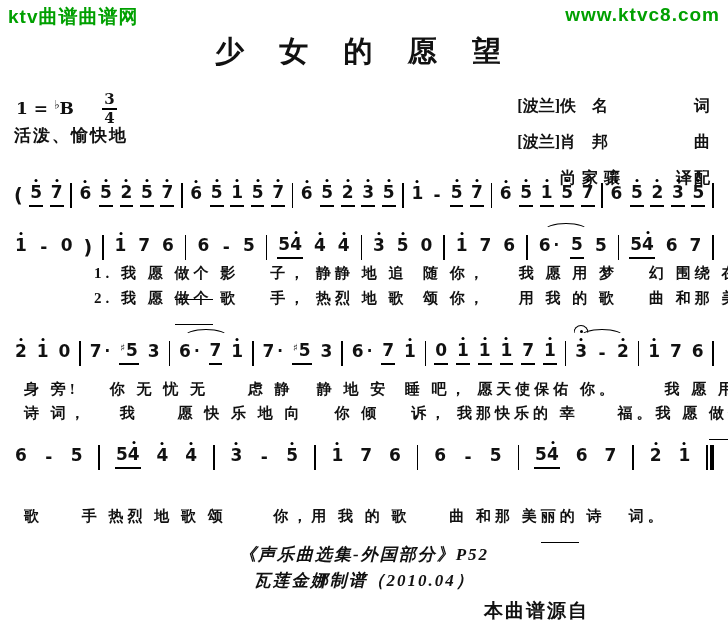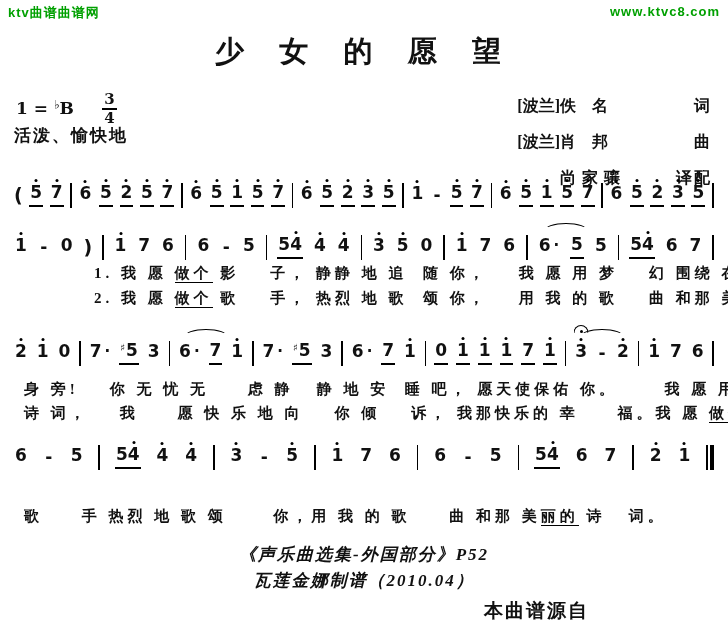--- a/index.html
+++ b/index.html
@@ -1,20 +1,20 @@
 <!DOCTYPE html>
 <html><head>
 <meta charset="utf-8">
 <style>
   html,body{margin:0;padding:0;background:#e9e9e9;}
   #page{position:relative;width:728px;height:635px;background:#ffffff;overflow:hidden;
         font-family:"Liberation Sans","DejaVu Sans",sans-serif;color:#111;}
   
   #hdr{position:absolute;top:4px;left:8px;right:8px;display:flex;justify-content:space-between;}
-  .green{color:#00a000;font-weight:700;font-size:13px;letter-spacing:1px;}
+  .green{color:#00a000;font-weight:700;font-size:19px;letter-spacing:1px;}
   
   #title{position:absolute;top:32px;left:0;width:100%;text-align:center;
          font-family:"Liberation Serif","DejaVu Serif",serif;font-size:29px;font-weight:600;
          letter-spacing:14px;padding-left:2px;box-sizing:border-box;}
   
   #keysig{position:absolute;top:92px;left:16px;font-size:17px;font-weight:700;font-family:"DejaVu Serif",serif;}
   #keysig .flat{font-size:12px;position:relative;top:-5px;}
   .meter{display:inline-block;vertical-align:middle;margin-left:22px;text-align:center;line-height:1;}
   .meter i{display:block;font-style:normal;font-weight:700;font-size:15px;}
   .meter u{display:block;height:2px;background:#000;width:15px;margin:1px auto;text-decoration:none;}
@@ -46,21 +46,21 @@
   .barfinal .b2{width:3.4px;height:25px;background:#000;display:block;}
   .slur{position:absolute;top:-13px;left:6px;width:42px;height:13px;
         border:1.7px solid transparent;border-top-color:#000;border-radius:50%;}
   .ferm{position:absolute;top:-17px;left:50%;transform:translateX(-50%);width:13px;height:7px;
         border:1.6px solid #000;border-bottom:none;border-radius:13px 13px 0 0;}
   .ferm::after{content:"";position:absolute;left:50%;bottom:0;transform:translateX(-50%);
         width:3px;height:3px;background:#000;border-radius:50%;}
   
   .lyric{position:absolute;white-space:pre;font-family:"Liberation Serif","DejaVu Serif",serif;
          font-size:15px;font-weight:600;letter-spacing:4px;line-height:19px;}
-  .lyric .u{border-bottom:1.5px solid #000;padding-bottom:1px;}
+  .lyric .u{border-bottom:1.5px solid #000;padding-bottom:18px;}
   #lyA{top:264px;left:94px;} #lyB{top:289px;left:94px;}
   #lyC{top:380px;left:24px;} #lyD{top:404px;left:24px;}
   #lyE{top:483px;left:24px;} #lyF{top:507px;left:24px;}
   
   .fctr{position:absolute;left:0;width:100%;text-align:center;
         font-family:"Liberation Serif","DejaVu Serif",serif;font-style:italic;font-weight:600;
         font-size:17px;letter-spacing:2px;}
   #footer1{top:543px;} #footer2{top:569px;}
   #bottomline{position:absolute;top:598px;right:10px;font-size:19px;font-weight:700;
         letter-spacing:2px;display:flex;gap:24px;font-family:"Liberation Sans",sans-serif;}

